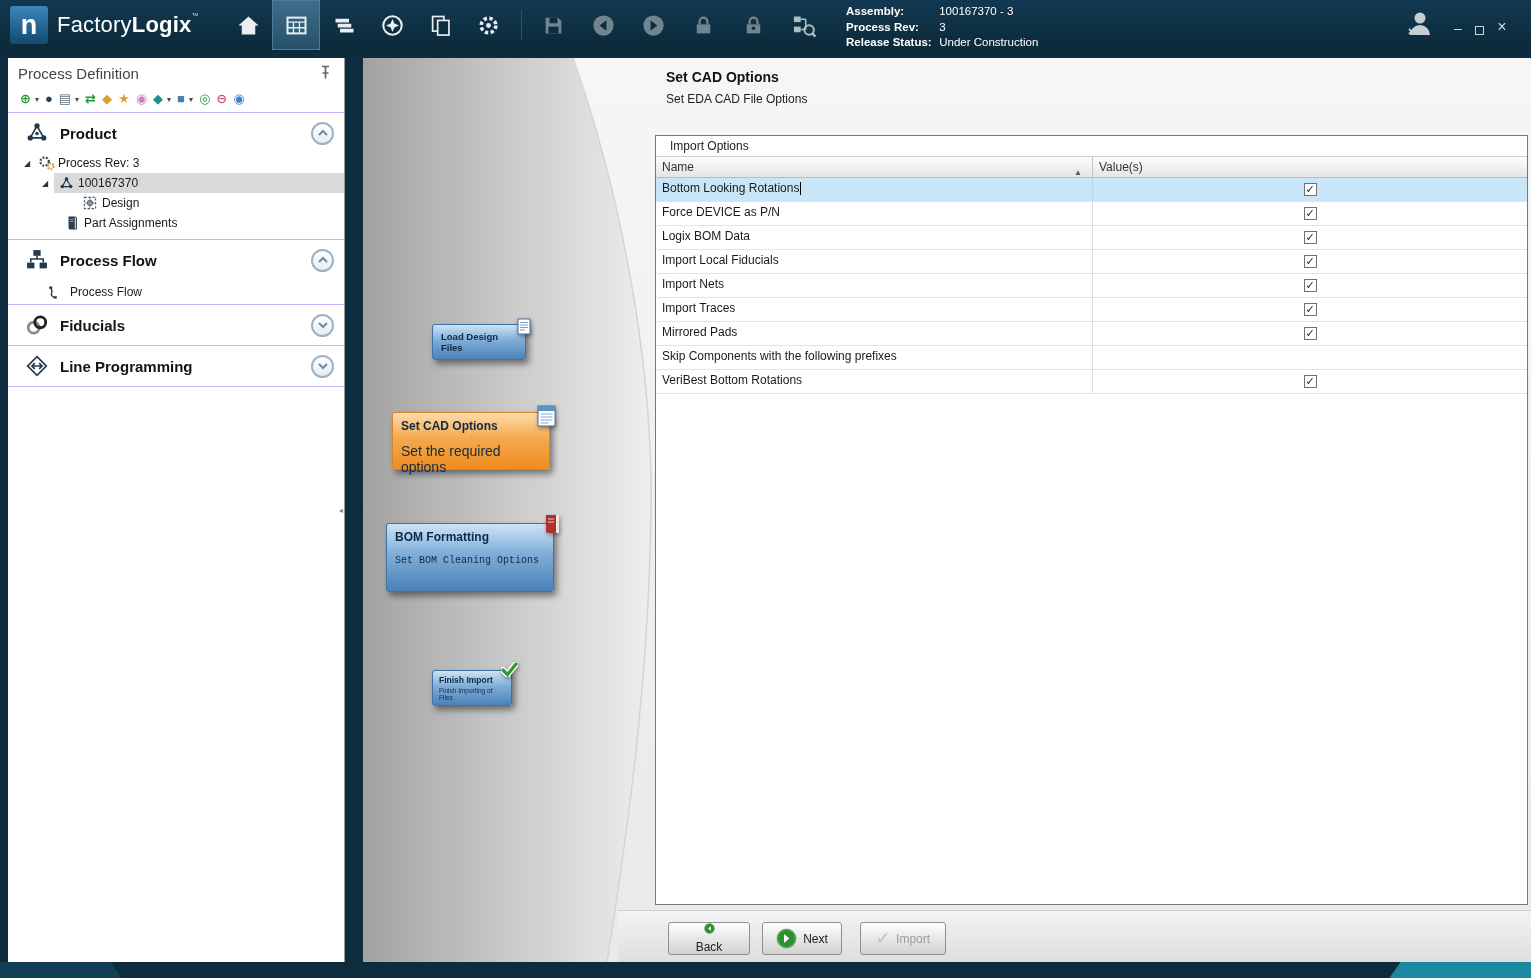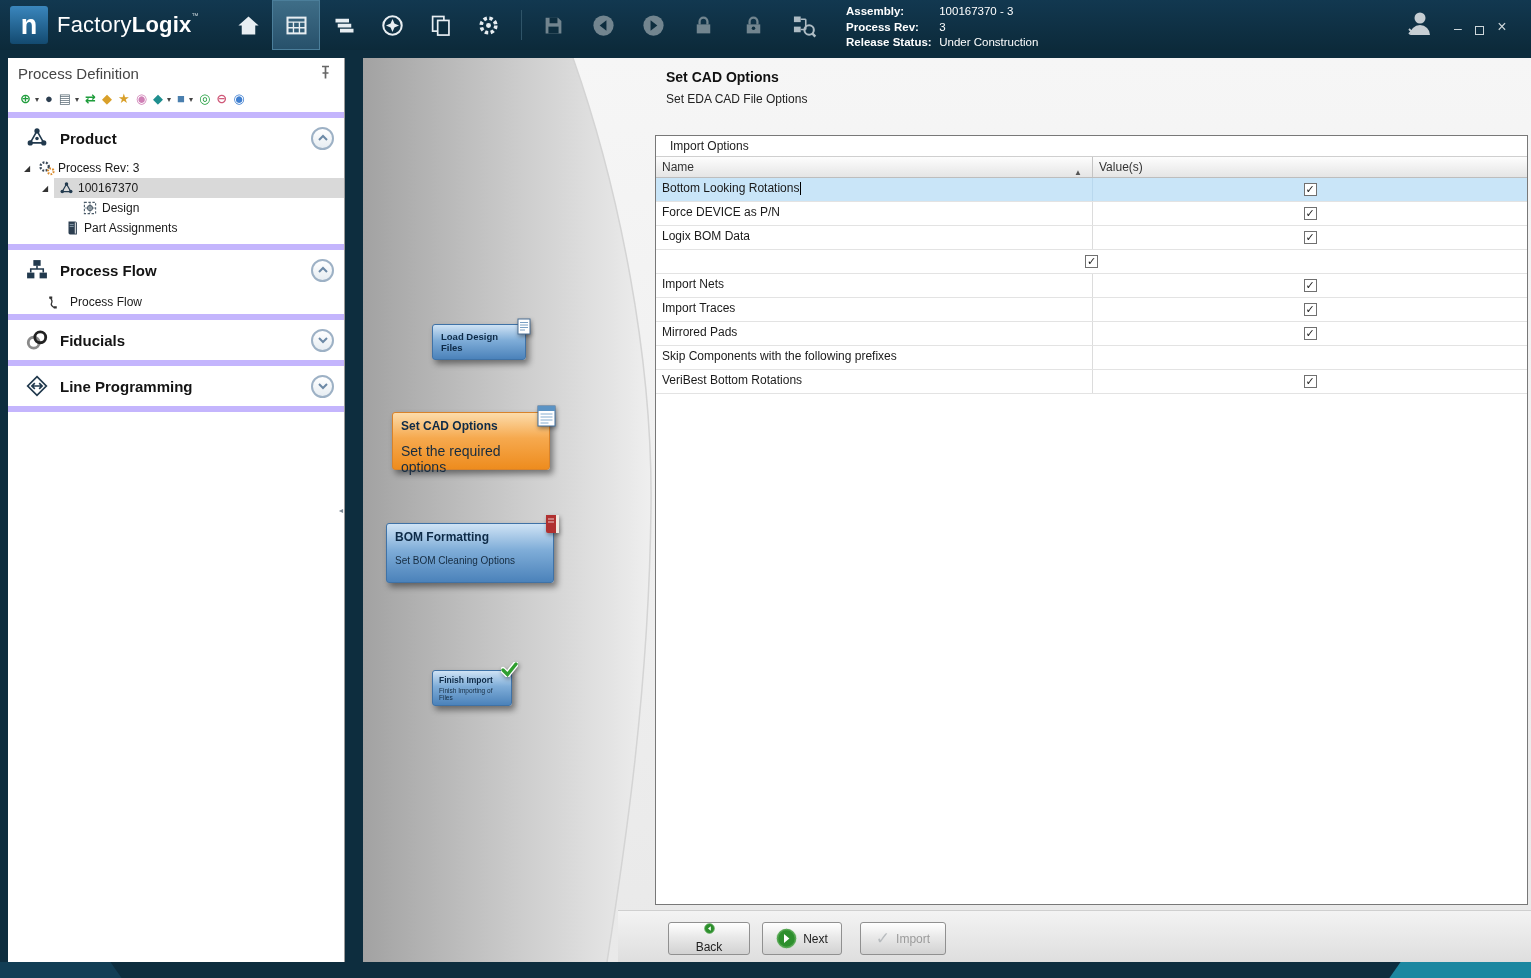--- a/index.html
+++ b/index.html
@@ -36,21 +36,21 @@
   .sidebar { position:absolute; left:8px; top:58px; width:337px; height:904px; background:#fff; border-right:1px solid #9a9a9a; }
   .sb-title-row { position:relative; height:28px; padding:7px 10px 0 10px; }
   .sb-title { font-size:15px; color:#454545; }
   .pin { position:absolute; right:12px; top:7px; }
   .sb-tools { display:flex; align-items:center; gap:6px; height:26px; padding-left:12px; }
   .ti { font-size:13px; line-height:16px; font-weight:bold; }
   .caret { font-size:8px; color:#444; margin-left:-2px; }
   .c-green { color:#1f9d3c; } .c-navy { color:#2b3d4f; } .c-gray { color:#5f6f7a; }
   .c-gold { color:#d9a02a; } .c-pink { color:#cf7fb5; } .c-teal { color:#1f8f8f; }
   .c-steel { color:#4a7fae; } .c-red { color:#d05a7a; } .c-blue { color:#3f7fd0; }
-  .section { border-top:6px solid #c4b5fd; }
+  .section { border-top:1px solid #c4b5fd; }
   .sec-head { position:relative; display:flex; align-items:center; height:40px; padding:0 10px 0 16px; }
   .sec-icon { width:26px; display:flex; justify-content:center; }
   .sec-label { flex:1; margin-left:10px; font-size:15px; font-weight:bold; color:#141414; }
   .circle-btn { width:23px; height:23px; border:2px solid #9db1c5; border-radius:50%;
                 display:flex; align-items:center; justify-content:center; background:linear-gradient(#fff,#e7edf2); }
   .tree { padding-bottom:6px; }
   .trw { display:flex; align-items:center; height:20px; font-size:12px; color:#1a1a1a; }
   .exp { font-size:8px; color:#333; width:12px; }
   .tico { width:20px; display:flex; justify-content:center; margin-right:2px; }
   .hl { flex:1; display:flex; align-items:center; height:20px; background:#d9d9d9; }
@@ -71,23 +71,23 @@
   .step .ic { position:absolute; filter:drop-shadow(1px 2px 2px rgba(0,0,0,.4)); }
   .step .t { font-weight:bold; color:#0d2a47; }
   .step .s { color:#152b40; }
   .step-blue { background:linear-gradient(#cfe3f5,#7fadd8 45%,#4b82ba); border:1px solid #3f72a6; }
   .step1 { left:69px; top:266px; width:94px; height:36px; }
   .step1 .t { font-size:9.5px; }
   .step2 { left:29px; top:354px; width:158px; height:58px;
            background:linear-gradient(#fcdcab,#f6a94e 45%,#ee8c1e); border:1px solid #d9832a; }
   .step2 .t { font-size:12px; }
   .step2 .s { font-size:14px; margin-top:10px; }
-  .step3 { left:23px; top:465px; width:168px; height:60px; }
+  .step3 { left:23px; top:465px; width:168px; height:69px; }
   .step3 .t { font-size:12px; }
-  .step3 .s { font-size:10px; margin-top:11px; }
+  .step3 .s { font-size:10px; margin-top:11px;font-family:Liberation Mono, monospace; }
   .step4 { left:69px; top:612px; width:80px; height:36px; padding:4px 6px; }
   .step4 .t { font-size:8.5px; }
   .step4 .s { font-size:6.5px; margin-top:2px; }
 
   
   .panel { position:absolute; left:292px; top:77px; width:873px; height:770px; background:#fff; border:1px solid #787878; z-index:2; }
   .summary-row { position:relative; height:20px; border-bottom:1px solid #8a8a8a; font-size:12px; }
   .summary-row span { position:absolute; top:3px; }
   .sum-label { left:2px; font-weight:bold; }
   .sum-tl { left:118px; color:#222; }
@@ -503,20 +503,21 @@
       </div>
       <div class="trow">
         <div class="tcell name">Logix BOM Data</div>
         <div class="tcell value">
           <span class="checkbox">
               <span class="checkmark">✓</span>
             </span>
         </div>
       </div>
       <div class="trow">
+        <div class="tcell name">Import Local Fiducials</div>
         <div class="tcell value">
           <span class="checkbox">
               <span class="checkmark">✓</span>
             </span>
         </div>
       </div>
       <div class="trow">
         <div class="tcell name">Import Nets</div>
         <div class="tcell value">
           <span class="checkbox">

